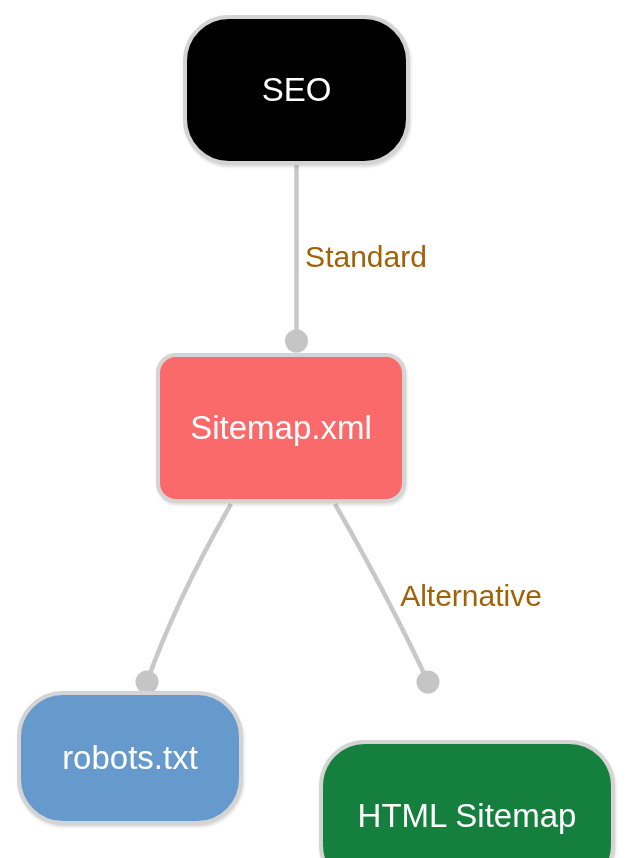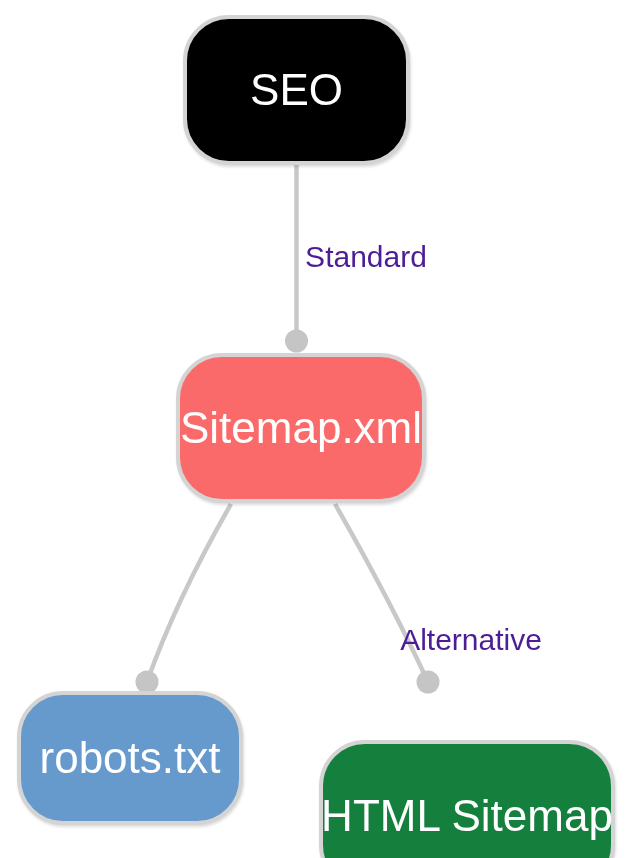--- a/index.html
+++ b/index.html
@@ -19,38 +19,38 @@
   .node {
     position: absolute;
     box-sizing: border-box;
     display: flex;
     align-items: center;
     justify-content: center;
     border: 4px solid #d4d4d4;
     border-radius: 46px;
     box-shadow: 1px 2px 3px rgba(0,0,0,0.14);
     color: #ffffff;
-    font-size: 44px;
+    font-size: 33px;
     text-align: center;
     white-space: nowrap;
   }
   .node-seo        { left: 183px; top: 15px;  width: 227px; height: 150px; background: #000000; }
-  .node-sitemap    { left: 176px; top: 353px; width: 250px; height: 150px; background: #fb6a6a; }
+  .node-sitemap    { left: 156px; top: 353px; width: 250px; height: 150px; background: #fb6a6a; border-radius: 20px; }
   .node-robots     { left: 17px;  top: 691px; width: 226px; height: 134px; background: #6699cc; }
   .node-htmlmap    { left: 319px; top: 692px; width: 296px; height: 151px; background: #15803d; margin-top: 48px; }
   .edge-label {
     position: absolute;
     transform: translate(-50%, -50%);
     font-size: 30px;
-    color: #4c1d95;
+    color: #a16207;
     white-space: nowrap;
   }
   .lbl-standard    { left: 366px; top: 257px; }
   .lbl-complement  { left: 280px; top: 596px; }
-  .lbl-alternative { left: 471px; top: 596px; margin-top: 44px; }
+  .lbl-alternative { left: 471px; top: 596px; }
 </style>
 </head>
 <body>
 
 <div class="canvas">
 
   <svg class="edges-layer" viewBox="0 0 631 858" width="631" height="858" fill="none">
     <path d="M 296.5 164 L 296.5 341" stroke-width="4.5" stroke="#c8c8c8"></path>
     <path d="M 231 504 Q 176 600 147 682" stroke-width="4.5" stroke="#c8c8c8"></path>
     <path d="M 335 504 Q 390 600 428 682" stroke-width="4.5" stroke="#c8c8c8"></path>

